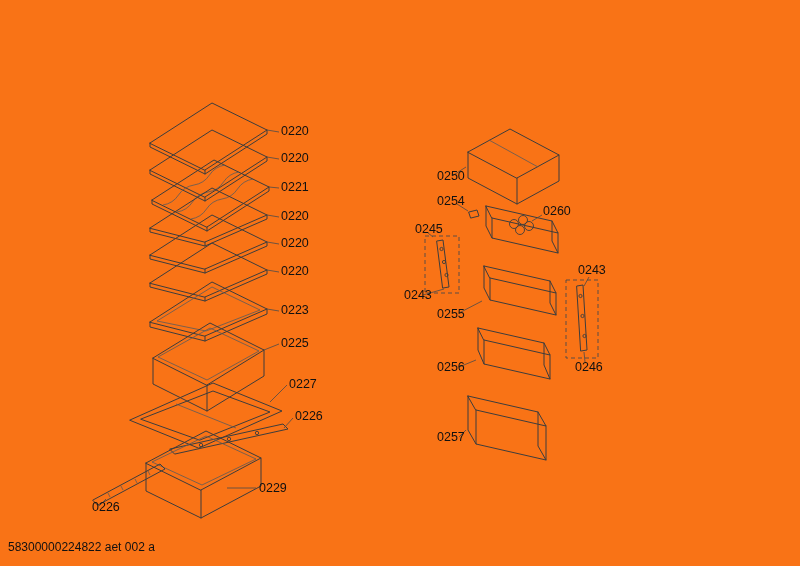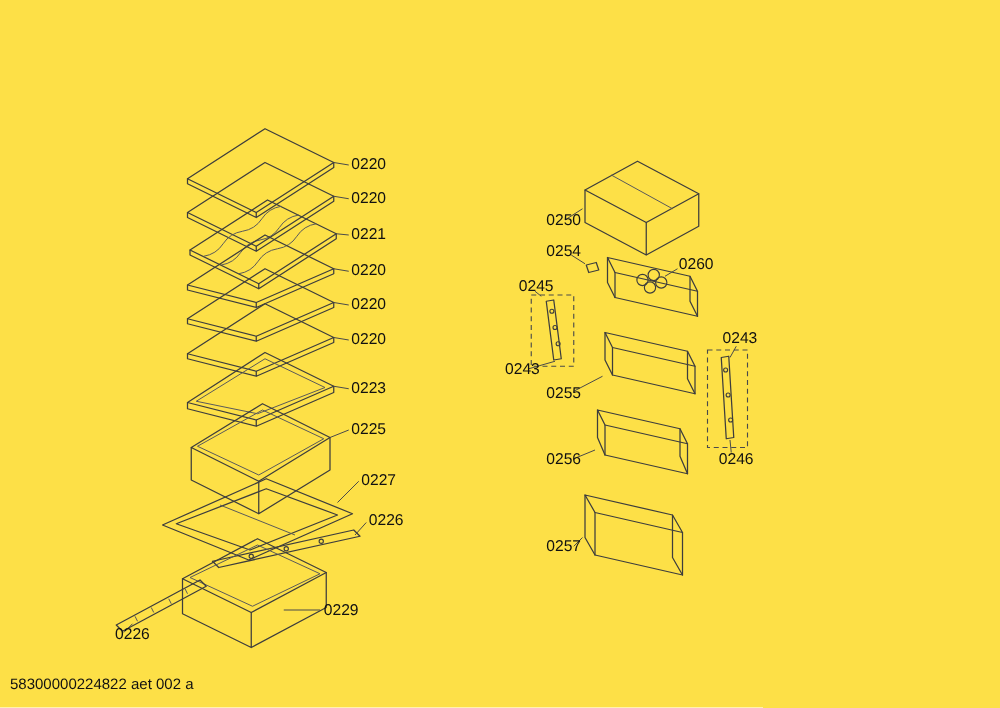--- a/index.html
+++ b/index.html
@@ -1,20 +1,20 @@
 <!DOCTYPE html>
 <html><head>
 <meta charset="utf-8">
 <style>
   html, body { margin: 0; padding: 0; background: #ffffff; }
   .page {
     position: relative;
     width: 800px;
     height: 566px;
-    background: #fde047;
+    background: #f97316;
     font-family: "Liberation Sans", sans-serif;
     overflow: hidden;
   }
   svg { display: block; }
   .part   { fill: none; stroke: #3d3d3d; stroke-width: 1; stroke-linejoin: round; stroke-linecap: round; }
   .thin   { fill: none; stroke: #5a5a5a; stroke-width: .8; }
   .leader { fill: none; stroke: #4a4a4a; stroke-width: .8; }
   .dashed { fill: none; stroke: #4a4a4a; stroke-width: .9; stroke-dasharray: 4 3; }
   .hole   { fill: none; stroke: #3d3d3d; stroke-width: .9; }
   .lbl    { font: 12.5px "Liberation Sans", sans-serif; fill: #111111; }

